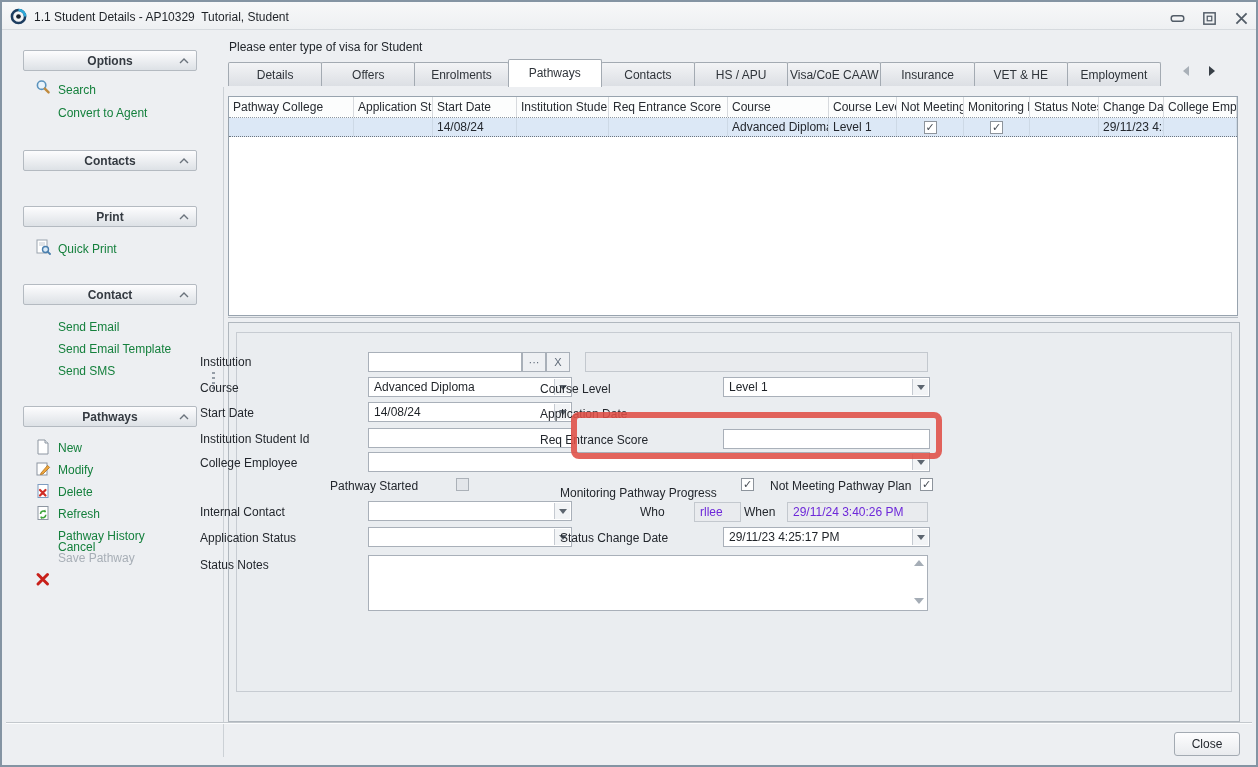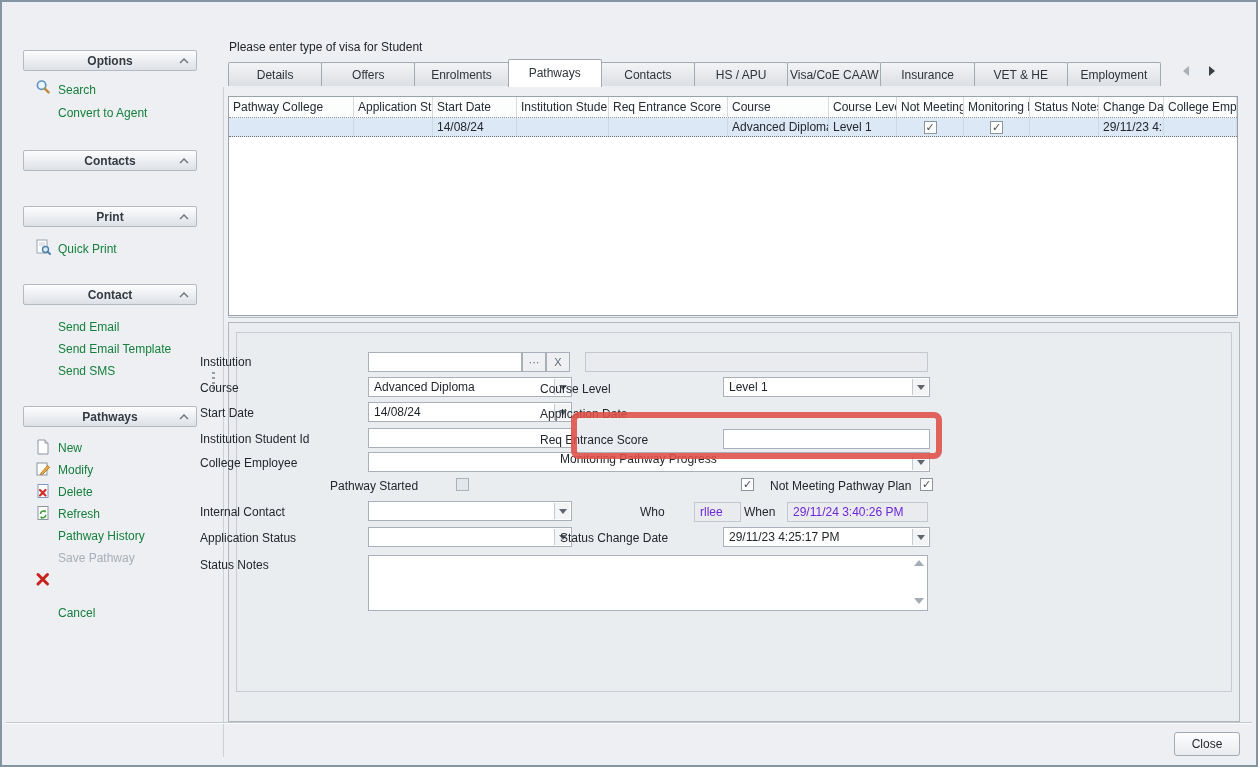--- a/index.html
+++ b/index.html
@@ -98,20 +98,38 @@
   .close-btn { position:absolute; left:1174px; top:732px; width:66px; height:24px;
                background:linear-gradient(#fdfdfe,#e9ebee); border:1px solid #a3aab2; border-radius:3px;
                display:flex; align-items:center; justify-content:center; font-size:12px; color:#24282e; cursor:default; }
 </style>
 </head>
 <body>
 
 <div id="canvas">
   <div class="frame"></div>
 
+  <div class="titlebar">
+    <svg class="app-icon" viewBox="0 0 16 16">
+      <circle cx="8" cy="8" r="6.2" fill="none" stroke="#1c3d60" stroke-width="2.4"></circle>
+      <path d="M8 1.8 a6.2 6.2 0 0 1 6.2 6.2" fill="none" stroke="#2ea8d8" stroke-width="2.4"></path>
+      <circle cx="8" cy="8" r="2.2" fill="#16212e"></circle>
+    </svg>
+    <span class="title-text">1.1 Student Details - AP10329  Tutorial, Student</span>
+    <svg class="winbtn" style="left:1167px" viewBox="0 0 15 13">
+      <rect x="2" y="4" width="11" height="5" rx="2" fill="none" stroke="#535d68" stroke-width="1.3"></rect>
+    </svg>
+    <svg class="winbtn" style="left:1199px" viewBox="0 0 15 13">
+      <rect x="2.5" y="1.5" width="10" height="10" fill="none" stroke="#535d68" stroke-width="1.3"></rect>
+      <rect x="5.5" y="4.5" width="4" height="4" fill="none" stroke="#535d68" stroke-width="1.1"></rect>
+    </svg>
+    <svg class="winbtn" style="left:1231px" viewBox="0 0 15 13">
+      <path d="M3 2 L12 11 M12 2 L3 11" stroke="#535d68" stroke-width="1.6"></path>
+    </svg>
+  </div>
 
   <div class="shead" style="top:50px">
     <span>Options</span>
     <svg width="10" height="6" viewBox="0 0 10 6">
         <path d="M1 5 L5 1 L9 5" fill="none" stroke="#6b737c" stroke-width="1.4"></path>
       </svg>
   </div>
   <svg class="sicon" style="top:79px" viewBox="0 0 16 16">
     <circle cx="6.6" cy="6.2" r="4.2" fill="#eaf4fb" stroke="#5b93bd" stroke-width="1.6"></circle>
     <line x1="9.8" y1="9.6" x2="13.6" y2="13.4" stroke="#c08a3e" stroke-width="2.4" stroke-linecap="round"></line>
@@ -178,21 +196,21 @@
     <path d="M10.2 4.6 l0.6 2.6 -2.6 -0.5 Z" fill="#3fa43c"></path>
     <path d="M10.8 9.8 a3 3 0 0 1 -5 2.2" fill="none" stroke="#3fa43c" stroke-width="1.6"></path>
     <path d="M6.1 14.2 l-0.6 -2.6 2.6 0.5 Z" fill="#3fa43c"></path>
   </svg>
   <span class="sitem" style="top:507px">Refresh</span>
   <span class="sitem" style="top:529px">Pathway History</span>
   <span class="sitem disabled" style="top:551px">Save Pathway</span>
   <svg class="sicon" style="top:571px" viewBox="0 0 16 16">
     <path d="M3 3.5 L12.5 13 M12.5 3.5 L3 13" stroke="#c8201a" stroke-width="3" stroke-linecap="round"></path>
   </svg>
-  <span class="sitem" style="top:606px">Cancel</span>
+  <span class="sitem" style="top:540px">Cancel</span>
 
   <div class="vgrip"></div>
   <div class="vline"></div>
 
   <div class="notice">Please enter type of visa for Student</div>
   <div class="tabstrip">
     <div class="tab">Details</div>
     <div class="tab">Offers</div>
     <div class="tab">Enrolments</div>
     <div class="tab active">Pathways</div>
@@ -292,21 +310,21 @@
   <span class="lbl" style="left:200px;top:456px;width:152px">College Employee</span>
   <div class="field" style="left:368px;top:452px;width:562px">
     <span></span>
     <span class="dd-btn">
         <span class="tri-d"></span>
       </span>
   </div>
 
   <span class="lbl" style="left:330px;top:479px;width:122px">Pathway Started</span>
   <span class="cb disabled" style="left:456px;top:478px"></span>
-  <span class="lbl" style="left:560px;top:452px;width:177px">Monitoring Pathway Progress</span>
+  <span class="lbl" style="left:560px;top:486px;width:177px">Monitoring Pathway Progress</span>
   <span class="cb" style="left:741px;top:478px">✓</span>
   <span class="lbl" style="left:770px;top:479px;width:146px">Not Meeting Pathway Plan</span>
   <span class="cb" style="left:920px;top:478px">✓</span>
 
   <span class="lbl" style="left:200px;top:505px;width:152px">Internal Contact</span>
   <div class="field" style="left:368px;top:501px;width:204px">
     <span></span>
     <span class="dd-btn">
         <span class="tri-d"></span>
       </span>

